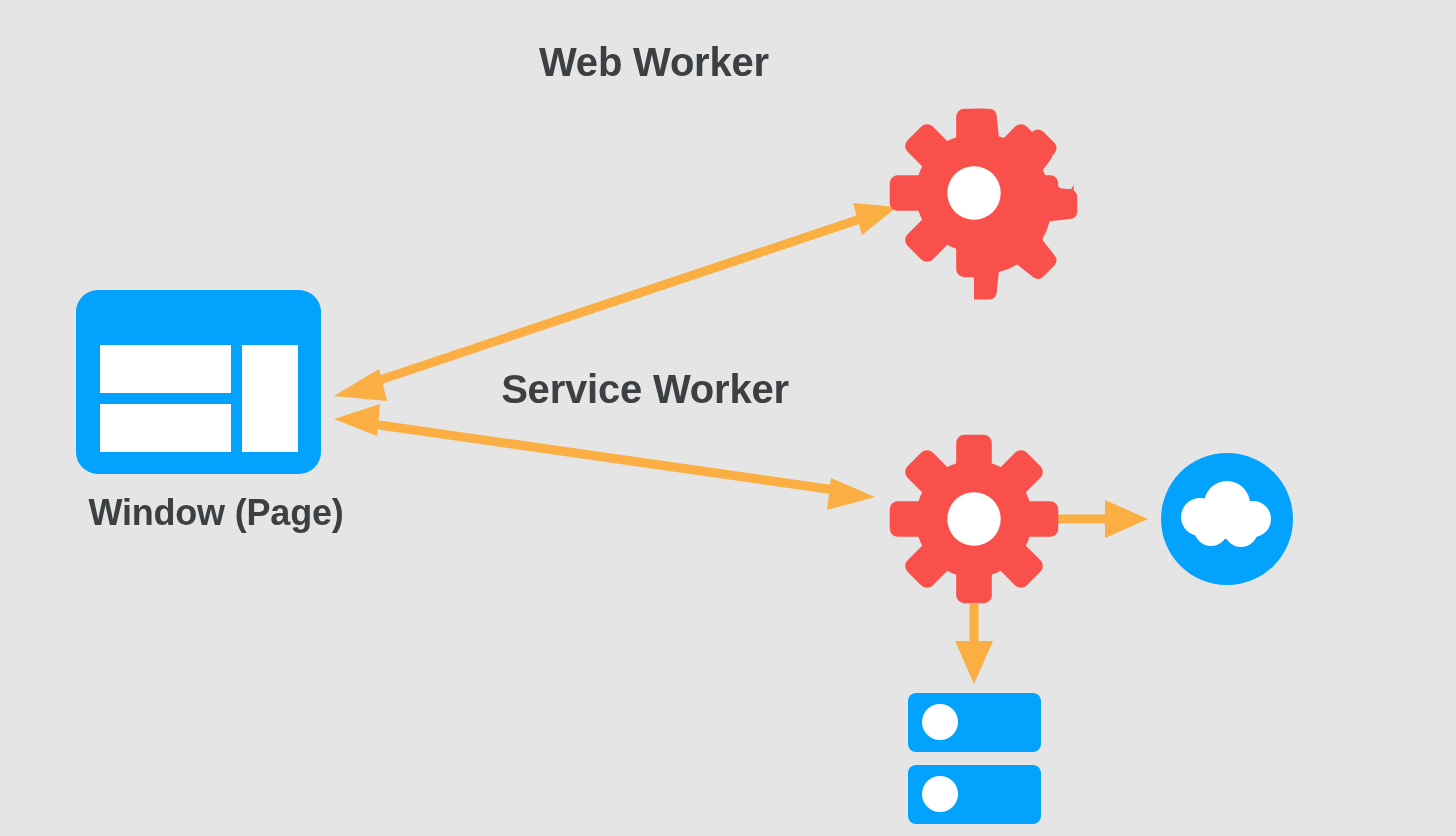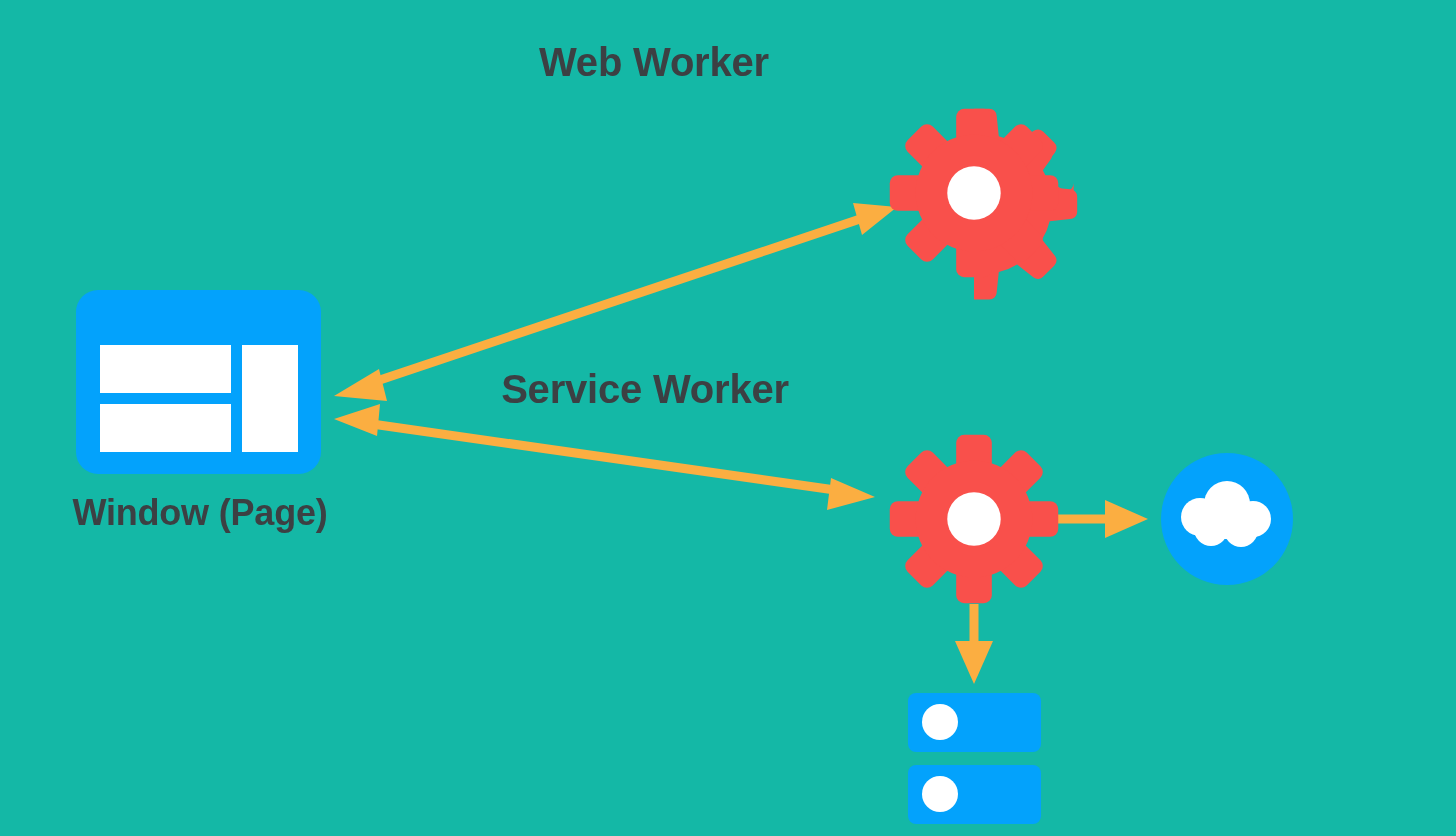--- a/index.html
+++ b/index.html
@@ -8,21 +8,21 @@
     padding: 0;
     background: #ffffff;
   }
   body {
     font-family: "Liberation Sans", sans-serif;
   }
   #diagram-root {
     position: relative;
     width: 1456px;
     height: 836px;
-    background: #14b8a6;
+    background: #e5e5e5;
     overflow: hidden;
   }
   .svg-layer {
     position: absolute;
     top: 0;
     left: 0;
     width: 1456px;
     height: 836px;
   }
   .node-label {
@@ -43,21 +43,21 @@
   }
   #label-service-worker {
     left: 0;
     top: 367px;
     width: 1456px;
     text-align: center;
     font-size: 40px;
     transform: translateX(-83px);
   }
   #label-window-page {
-    left: 0;
+    left: 16px;
     top: 492px;
     width: 400px;
     text-align: center;
     font-size: 36px;
     transform: translateX(0px);
   }
 </style>
 </head>
 <body>
 

